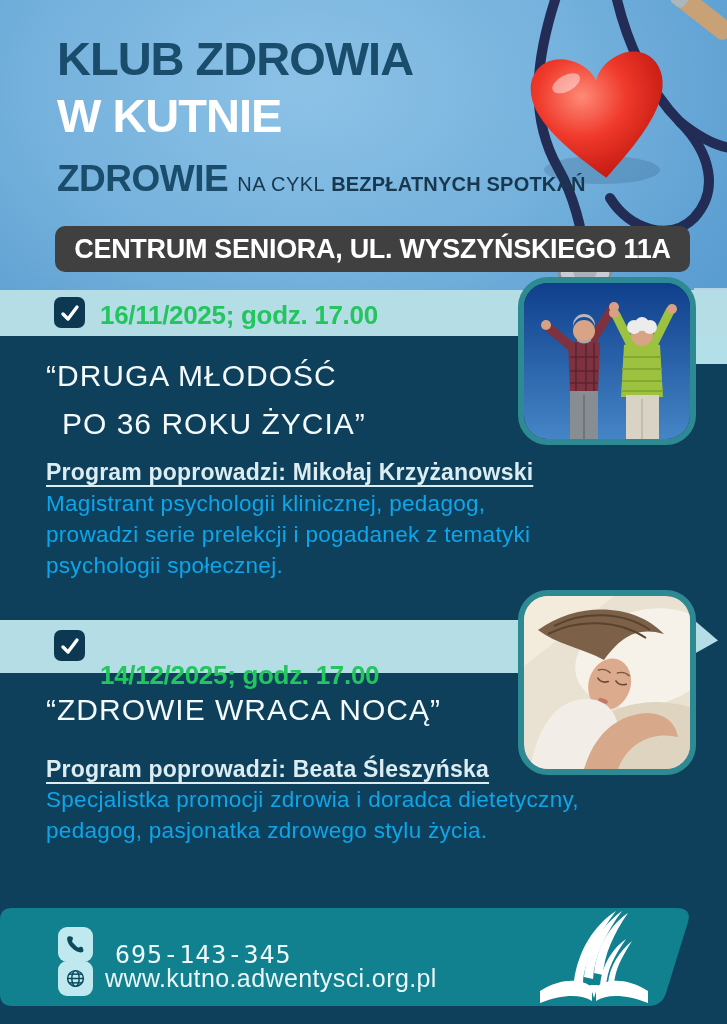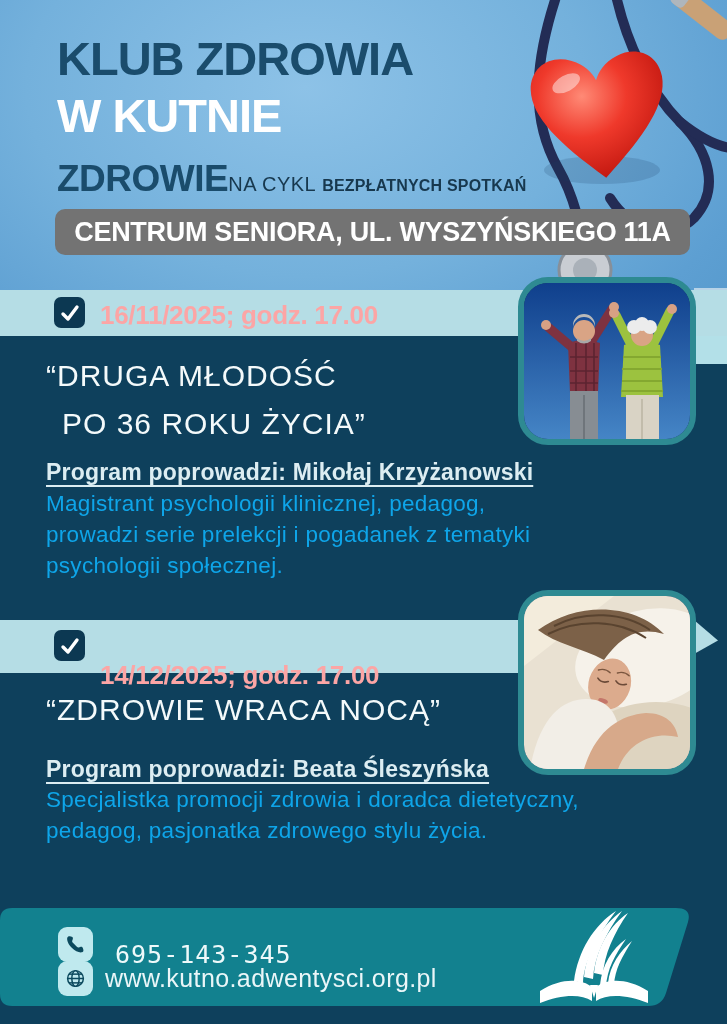--- a/index.html
+++ b/index.html
@@ -14,43 +14,43 @@
     position:absolute; left:0; top:0; width:727px; height:290px;
     background:radial-gradient(ellipse 620px 420px at 42% 30%, #8dc2e7 0%, #74b1dc 45%, #5d9fd2 75%, #5095c8 100%);
     overflow:hidden;
   }
   .hero-art{position:absolute; right:0; top:0;}
   .title{position:absolute; left:57px; top:30px; line-height:57px; font-weight:700; font-size:47px; letter-spacing:-1px; white-space:nowrap;}
   .title .l1{color:#1a4c6c; display:block;}
   .title .l2{color:#ffffff; display:block;}
   .invite{position:absolute; left:57px; top:158px; white-space:nowrap;}
   .invite .big{font-size:37px; font-weight:700; color:#1a4c6c; letter-spacing:-0.5px;}
-  .invite .mid{font-size:20px; font-weight:400; color:#17384e; letter-spacing:0.5px;}
-  .invite .bold{font-size:16px; font-weight:700; color:#17384e; margin-left:6px; letter-spacing:0.2px;}
+  .invite .mid{font-size:20px; font-weight:400; color:#17384e; margin-left:9px; letter-spacing:0.5px;}
+  .invite .bold{font-size:20px; font-weight:700; color:#17384e; margin-left:6px; letter-spacing:0.2px;}
   .venue-banner{
-    position:absolute; left:55px; top:209px; width:635px; height:46px;
-    background:#737373; border-radius:10px; z-index:5;
+    position:absolute; left:55px; top:226px; width:635px; height:46px;
+    background:#404040; border-radius:10px; z-index:5;
     display:flex; align-items:center; justify-content:center;
     color:#ffffff; font-weight:700; font-size:27px; letter-spacing:-0.3px; white-space:nowrap;
   }
   
   .band{position:absolute; left:0; background:#b5dde5; z-index:2;}
   .band1{top:290px; width:727px; height:46px;}
   .band2{top:620px; width:542px; height:53px; border-radius:0 16px 16px 0;}
   .wrap-a{position:absolute; left:694px; top:288px; width:33px; height:22px; background:#b7d3e7; z-index:1;}
   .wrap-b{position:absolute; left:694px; top:310px; width:33px; height:54px; background:#b3e0e8; z-index:1;}
   .wrap-fold{position:absolute; left:694px; top:296px; width:24px; height:15px; background:#0e405c; clip-path:polygon(0 0,100% 100%,0 100%); z-index:2;}
   .arrow2{position:absolute; left:694px; top:620px; width:24px; height:34px; background:#b5dde5; clip-path:polygon(0 0,100% 60%,0 100%); z-index:1;}
   .checkbox{
     position:absolute; left:54px; width:31px; height:31px; background:#0c3852;
     border-radius:7px; z-index:3; display:flex; align-items:center; justify-content:center;
   }
   .cb1{top:297px;} .cb2{top:630px;}
   .date{
-    position:absolute; left:100px; z-index:3; color:#fca5a5;
+    position:absolute; left:100px; z-index:3; color:#22c55e;
     font-weight:700; font-size:26px; letter-spacing:-0.3px; white-space:nowrap;
   }
   .d1{top:300px;} .d2{top:660px;}
   
   .ev-title{position:absolute; left:46px; color:#f4fafb; font-size:30px; font-weight:400; letter-spacing:1px; line-height:48px; z-index:3;}
   .t1{top:352px;} .t1 .l2{padding-left:16px;}
   .t2{top:686px;}
   .presenter{position:absolute; left:46px; color:#dcedf2; font-size:23px; font-weight:700; letter-spacing:0.2px;
     text-decoration:underline; text-underline-offset:5px; text-decoration-thickness:2px; z-index:3; white-space:nowrap;}
   .p1{top:459px;} .p2{top:756px;}

